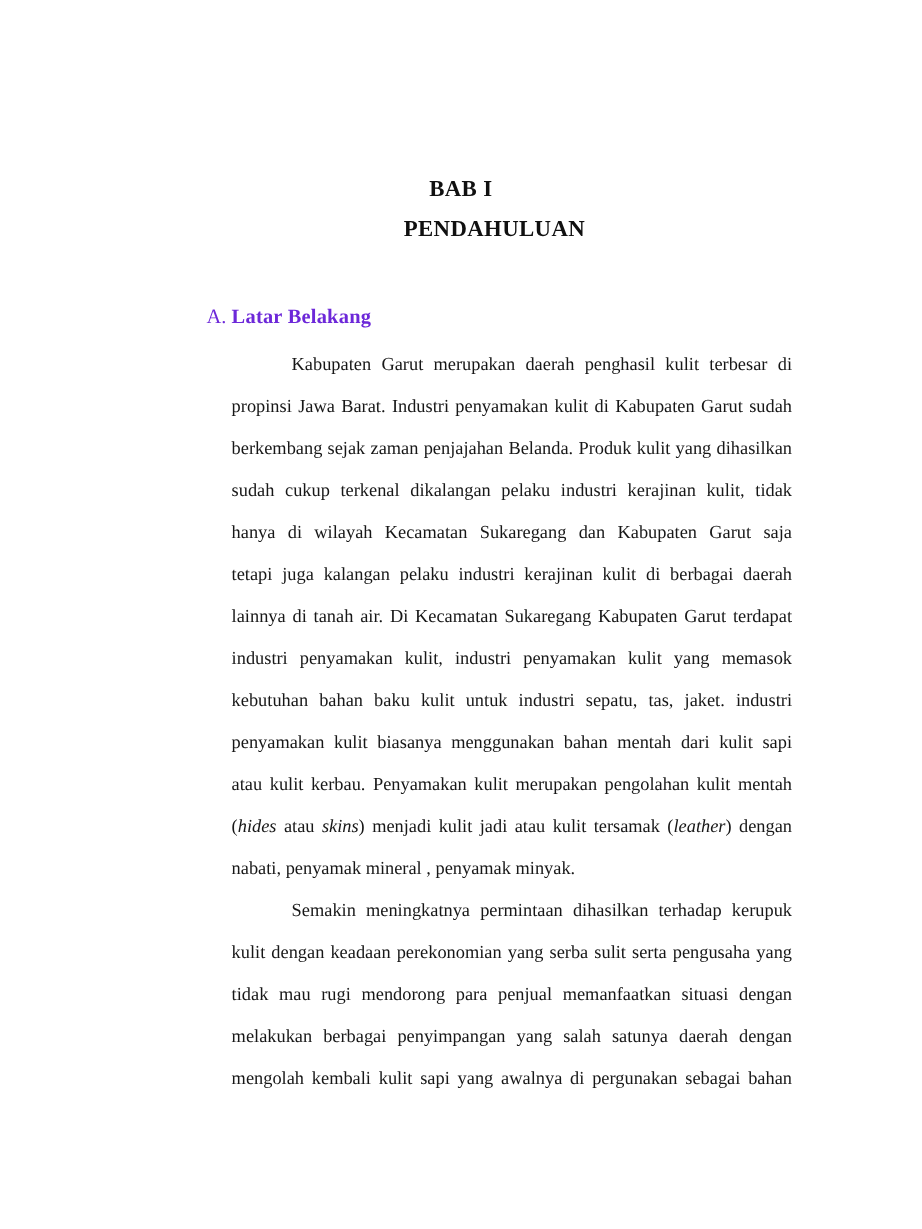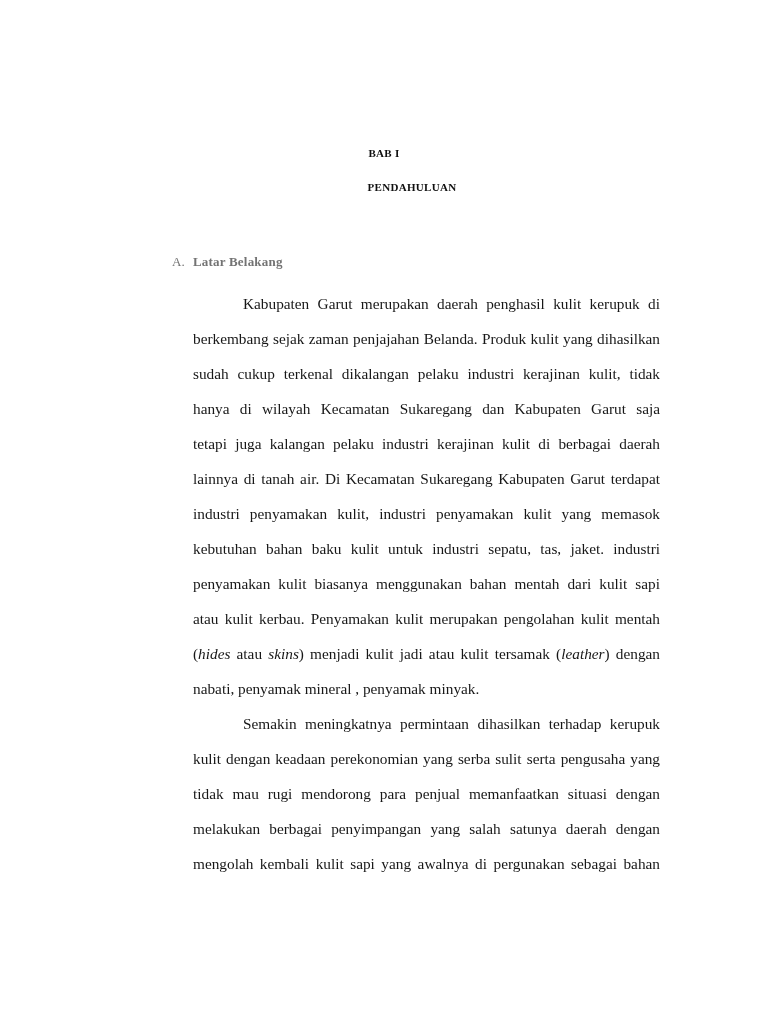--- a/index.html
+++ b/index.html
@@ -19,35 +19,35 @@
     -webkit-font-smoothing: antialiased;
   }
 
   
   .chapter-head {
     position: absolute;
     left: 0;
     width: 768px;
     text-align: center;
     font-weight: bold;
-    font-size: 11px;
+    font-size: 19px;
     letter-spacing: 0.3px;
     color: #101010;
   }
   #bab-title   { top: 147px; }
   #bab-subtitle{ top: 181px; margin-left: 28px; }
 
   
   .section-heading {
     position: absolute;
     top: 254px;
     left: 172px;
     width: 490px;
-    font-size: 13px;
-    color: #737373;
+    font-size: 17px;
+    color: #6d28d9;
     white-space: nowrap;
   }
   .section-marker {
     display: inline-block;
     width: 21px;
     font-weight: normal;
   }
   .section-label {
     font-weight: bold;
     letter-spacing: 0.2px;
@@ -90,21 +90,22 @@
   <div class="chapter-head" id="bab-title">BAB I</div>
 
   <div class="chapter-head" id="bab-subtitle">PENDAHULUAN</div>
 
   <div class="section-heading">
     <span class="section-marker">A.</span><span class="section-label">Latar Belakang</span>
   </div>
 
   <div class="body-block" id="body-block">
       <div>
-        <span class="text-line indent">Kabupaten Garut merupakan daerah penghasil kulit kerupuk di</span>
+        <span class="text-line indent">Kabupaten Garut merupakan daerah penghasil kulit terbesar di</span>
+        <span class="text-line">propinsi Jawa Barat. Industri penyamakan kulit di Kabupaten Garut sudah</span>
         <span class="text-line">berkembang sejak zaman penjajahan Belanda. Produk kulit yang dihasilkan</span>
         <span class="text-line">sudah cukup terkenal dikalangan pelaku industri kerajinan kulit, tidak</span>
         <span class="text-line">hanya di wilayah Kecamatan Sukaregang dan Kabupaten Garut saja</span>
         <span class="text-line">tetapi juga kalangan pelaku industri kerajinan kulit di berbagai daerah</span>
         <span class="text-line">lainnya di tanah air. Di Kecamatan Sukaregang Kabupaten Garut terdapat</span>
         <span class="text-line">industri penyamakan kulit, industri penyamakan kulit yang memasok</span>
         <span class="text-line">kebutuhan bahan baku kulit untuk industri sepatu, tas, jaket. industri</span>
         <span class="text-line">penyamakan kulit biasanya menggunakan bahan mentah dari kulit sapi</span>
         <span class="text-line">atau kulit kerbau. Penyamakan kulit merupakan pengolahan kulit mentah</span>
         <span class="text-line">(<i>hides</i> atau <i>skins</i>) menjadi kulit jadi atau kulit tersamak (<i>leather</i>) dengan</span>

